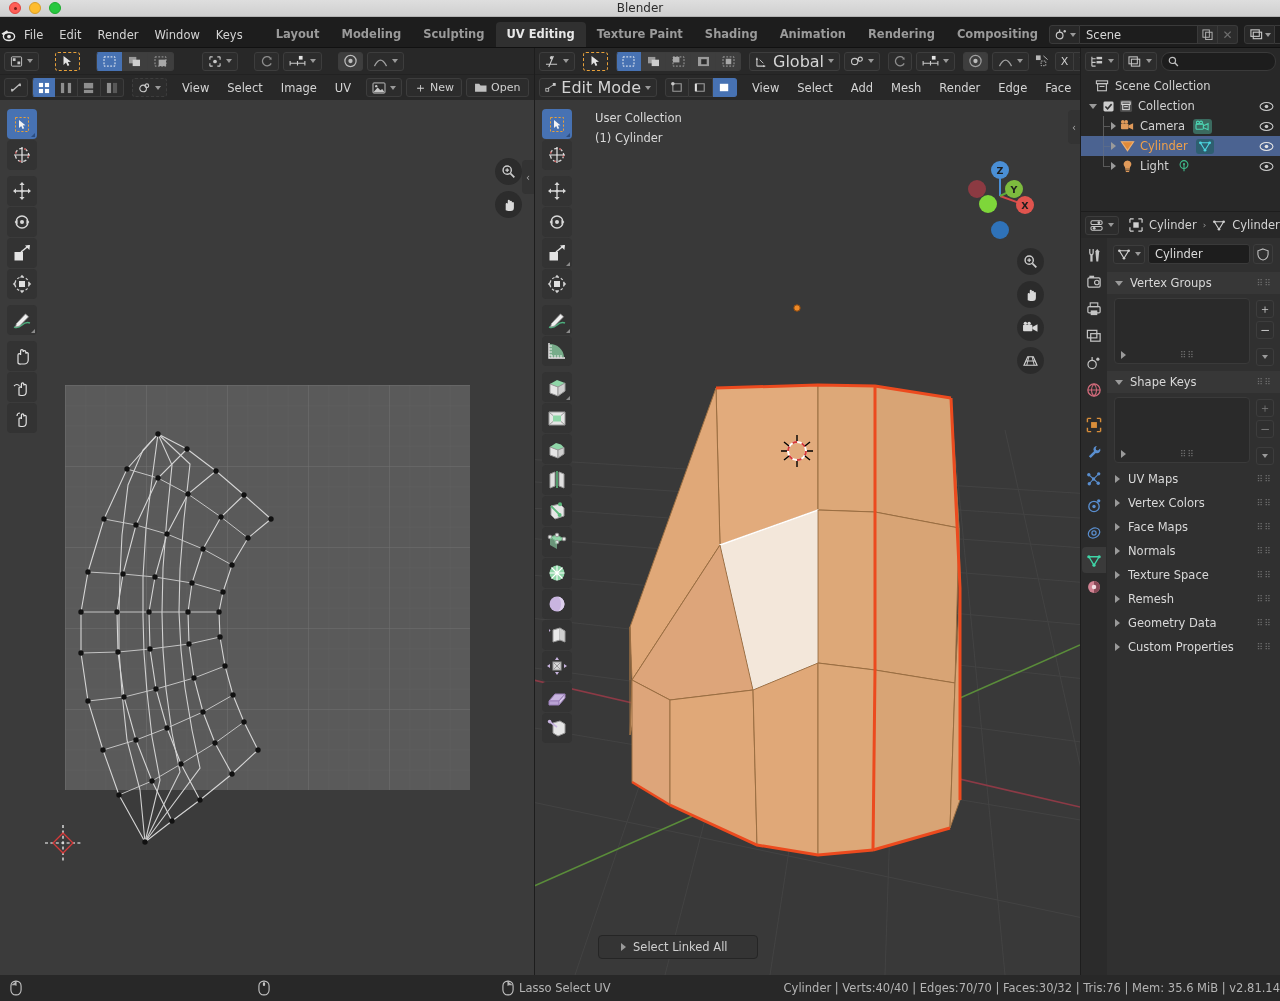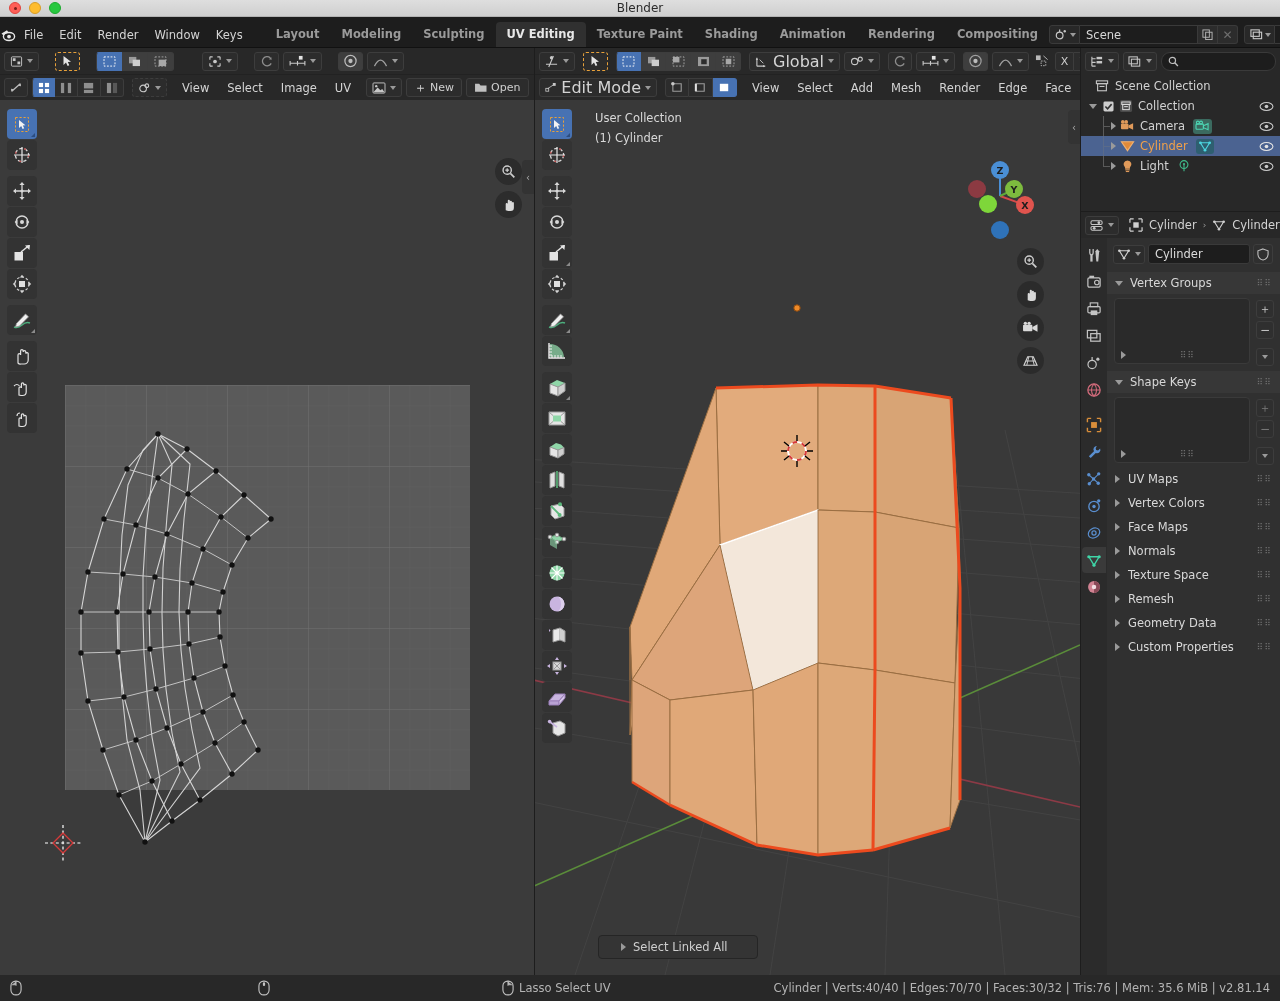--- a/index.html
+++ b/index.html
@@ -198,21 +198,21 @@
   .collapsed-row {
     height:24px; display:flex; align-items:center; gap:8px; padding:0 8px;
     font-size:11.5px; color:#d8d8d8;
   }
 
   
   .statusbar {
     position:absolute; left:0; bottom:0; width:1280px; height:26px; background:#282828;
     display:flex; align-items:center; font-size:11.5px; color:#b4b4b4;
   }
-  .status-stats { margin-left:auto; margin-right:10px; }
+  .status-stats { margin-left:auto; }
   .mouse-hint { display:flex; align-items:center; gap:5px; }
 
   .txt-dim { color:#9a9a9a; }
   svg { display:block; }
 </style>
 </head>
 <body>
 
 <div class="app">
 

